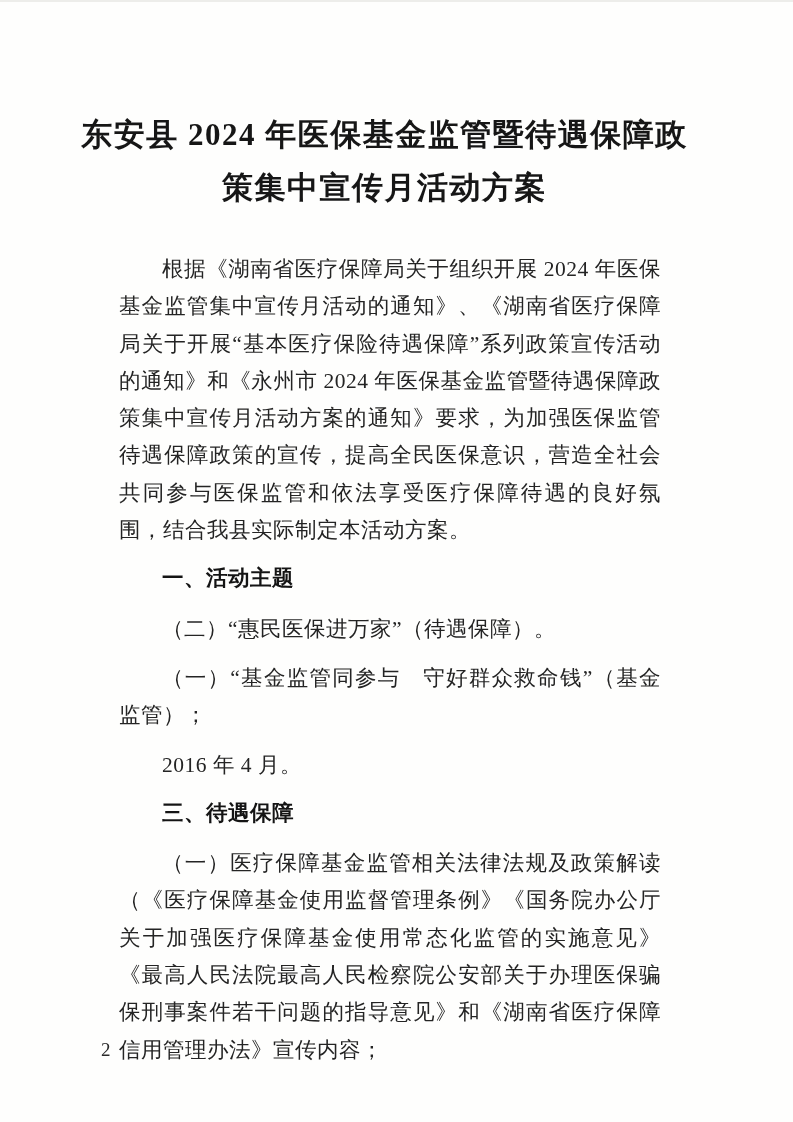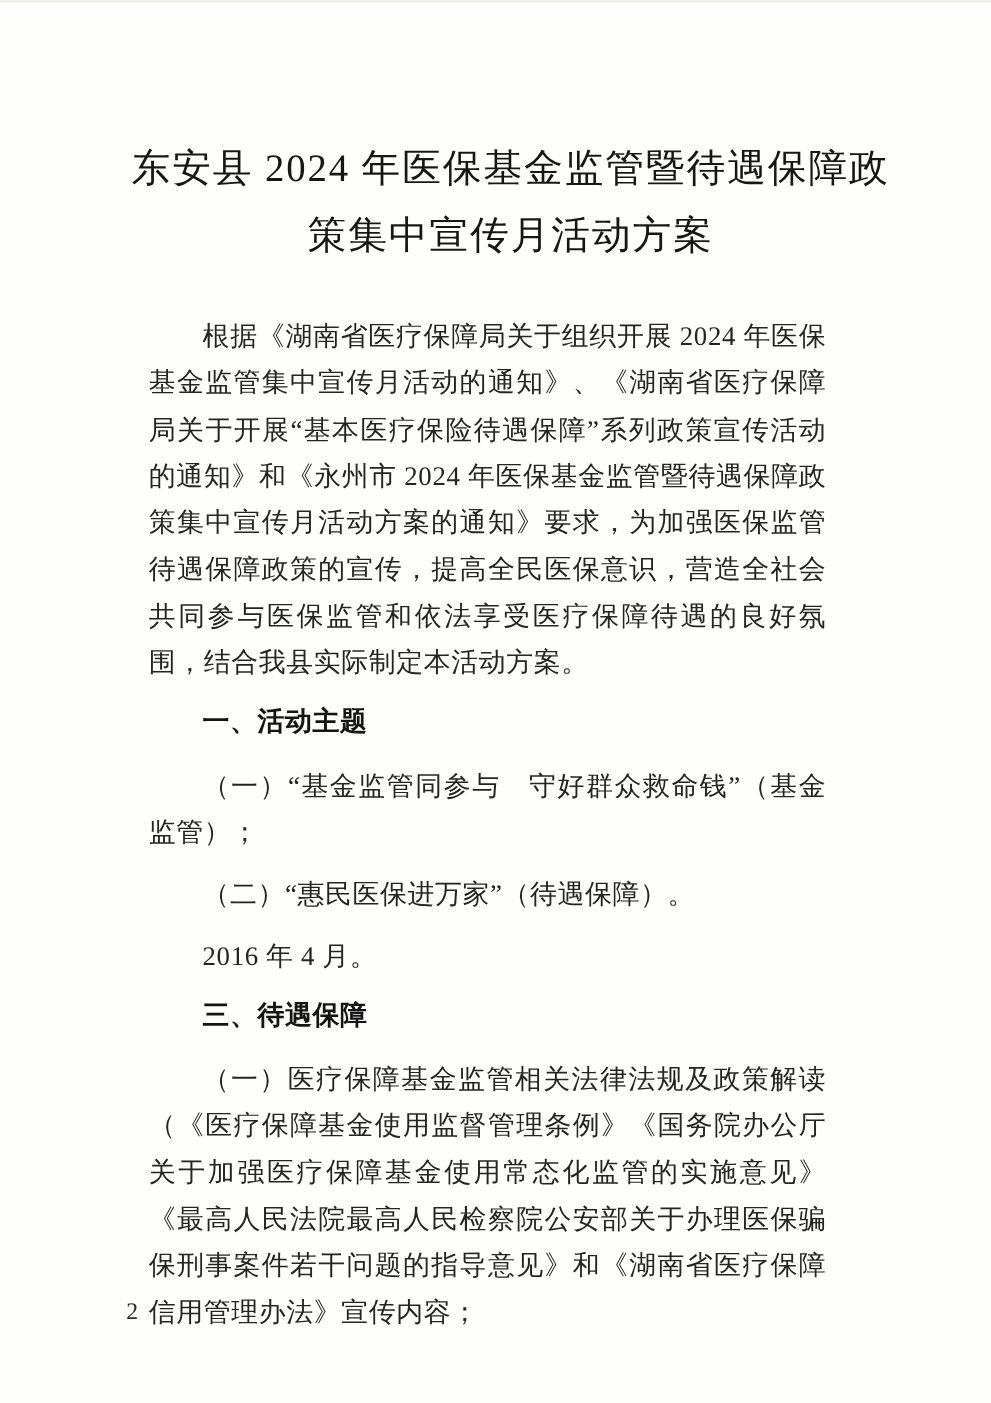--- a/index.html
+++ b/index.html
@@ -14,24 +14,24 @@
   }
   .scan-edge {
     position: absolute;
     top: 0; left: 0; right: 0;
     height: 2px;
     background: #ededea;
   }
   .doc-title {
     position: absolute;
     top: 108px;
-    left: 72px;
+    left: 48px;
     width: 673px;
     text-align: center;
-    font-weight: normal;
+    font-weight: bold;
     font-size: 31px;
     line-height: 53px;
     letter-spacing: 1.5px;
     color: #161616;
   }
   .content {
     position: absolute;
     top: 239px;
     left: 107px;
     width: 566px;
@@ -67,21 +67,21 @@
   <div class="scan-edge"></div>
 
   <div class="doc-title">
     <div>东安县 2024 年医保基金监管暨待遇保障政</div>
     <div>策集中宣传月活动方案</div>
   </div>
 
   <div class="content">
     <p class="block">根据《湖南省医疗保障局关于组织开展 2024 年医保基金监管集中宣传月活动的通知》、《湖南省医疗保障局关于开展“基本医疗保险待遇保障”系列政策宣传活动的通知》和《永州市 2024 年医保基金监管暨待遇保障政策集中宣传月活动方案的通知》要求，为加强医保监管待遇保障政策的宣传，提高全民医保意识，营造全社会共同参与医保监管和依法享受医疗保障待遇的良好氛围，结合我县实际制定本活动方案。</p>
     <p class="block heading">一、活动主题</p>
+    <p class="block">（二）“惠民医保进万家”（待遇保障）。</p>
     <p class="block">（一）“基金监管同参与　守好群众救命钱”（基金监管）；</p>
-    <p class="block">（二）“惠民医保进万家”（待遇保障）。</p>
     <p class="block">2016 年 4 月。</p>
     <p class="block heading">三、待遇保障</p>
     <p class="block">（一）医疗保障基金监管相关法律法规及政策解读（《医疗保障基金使用监督管理条例》《国务院办公厅关于加强医疗保障基金使用常态化监管的实施意见》《最高人民法院最高人民检察院公安部关于办理医保骗保刑事案件若干问题的指导意见》和《湖南省医疗保障信用管理办法》宣传内容；</p>
   </div>
 
   <div class="page-number">2</div>
 </div>
 
 </body></html>

